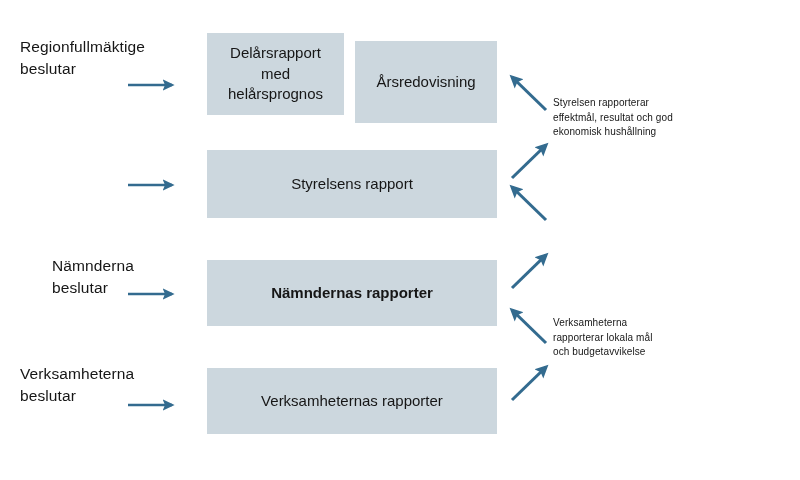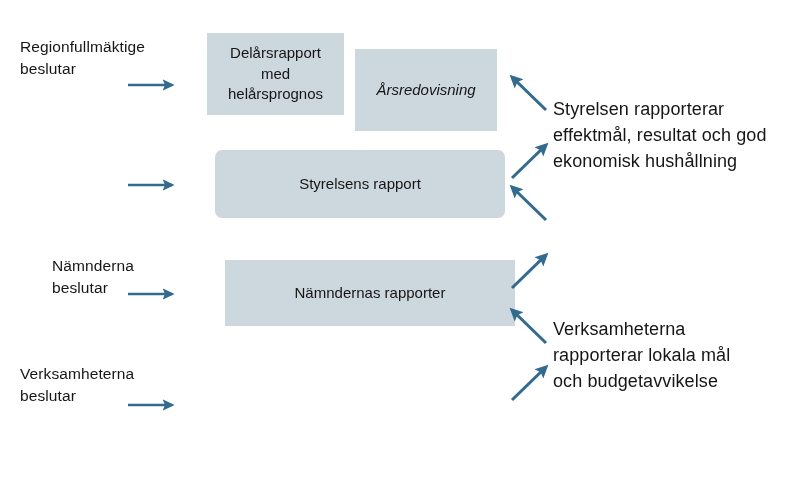--- a/index.html
+++ b/index.html
@@ -46,21 +46,21 @@
     line-height: 1.36;
     color: #161616;
     white-space: pre-line;
     padding: 4px 6px;
     box-sizing: border-box;
   }
 
   
   .note {
     position: absolute;
-    font-size: 18px;
+    font-size: 10px;
     line-height: 1.45;
     color: #161616;
     white-space: pre-line;
     letter-spacing: 0.1px;
   }
 
   
   .arrow-layer {
     position: absolute;
     left: 0;
@@ -85,26 +85,27 @@
   <div class="actor-label" style="left:20px; top:255px; width:180px;margin-left:32px;">Nämnderna
 beslutar</div>
 
   <div class="actor-label" style="left:20px; top:363px; width:180px;">Verksamheterna
 beslutar</div>
 
   <div class="pbox" style="left:207px; top:33px; width:137px; height:82px;">Delårsrapport
 med
 helårsprognos</div>
 
-  <div class="pbox" style="left:355px; top:49px; width:142px; height:82px;font-style:italic;">Årsredovisning</div>
+  <div class="pbox" style="left:355px; top:41px; width:142px; height:82px;">Årsredovisning</div>
 
-  <div class="pbox" style="left:215px; top:150px; width:290px; height:68px;border-radius:7px;">Styrelsens rapport</div>
+  <div class="pbox" style="left:207px; top:150px; width:290px; height:68px;">Styrelsens rapport</div>
 
-  <div class="pbox" style="left:225px; top:260px; width:290px; height:66px;">Nämndernas rapporter</div>
+  <div class="pbox" style="left:207px; top:260px; width:290px; height:66px;font-weight:bold;">Nämndernas rapporter</div>
 
+  <div class="pbox" style="left:207px; top:368px; width:290px; height:66px;">Verksamheternas rapporter</div>
 
   <div class="note" style="left:553px; top:96px; width:240px;">Styrelsen rapporterar
 effektmål, resultat och god
 ekonomisk hushållning</div>
 
 
   <div class="note" style="left:553px; top:316px; width:240px;">Verksamheterna
 rapporterar lokala mål
 och budgetavvikelse</div>
 

